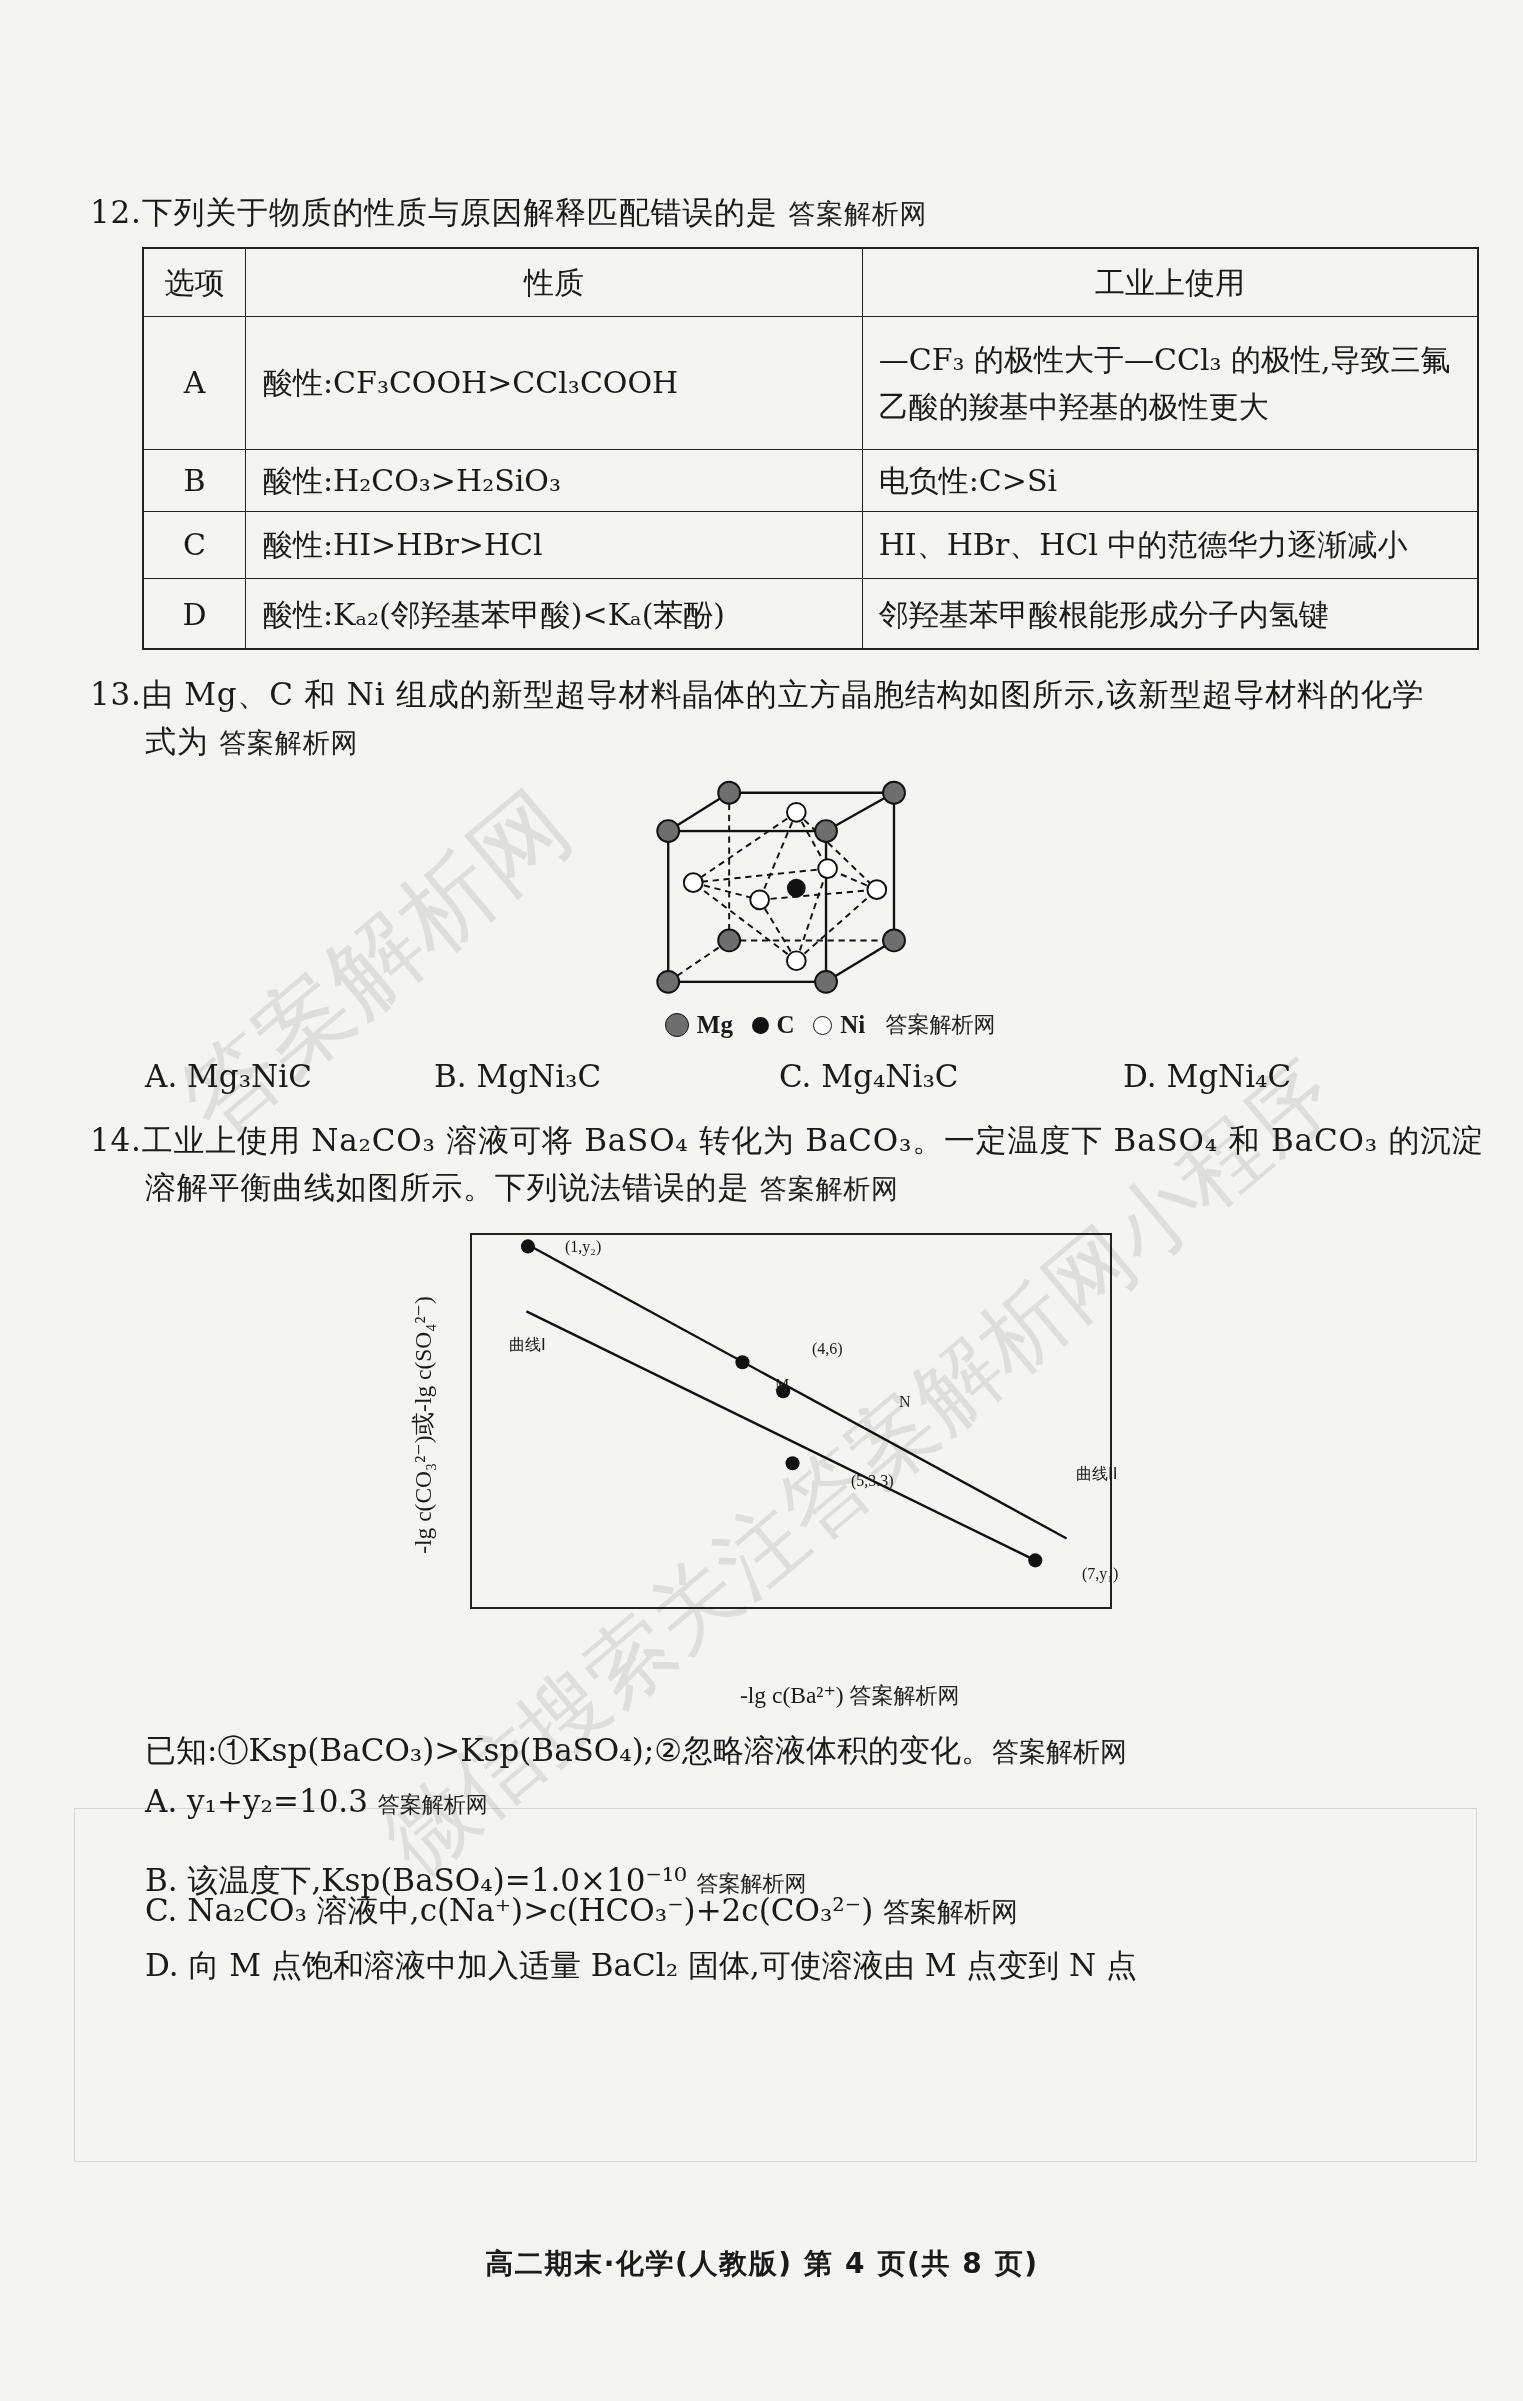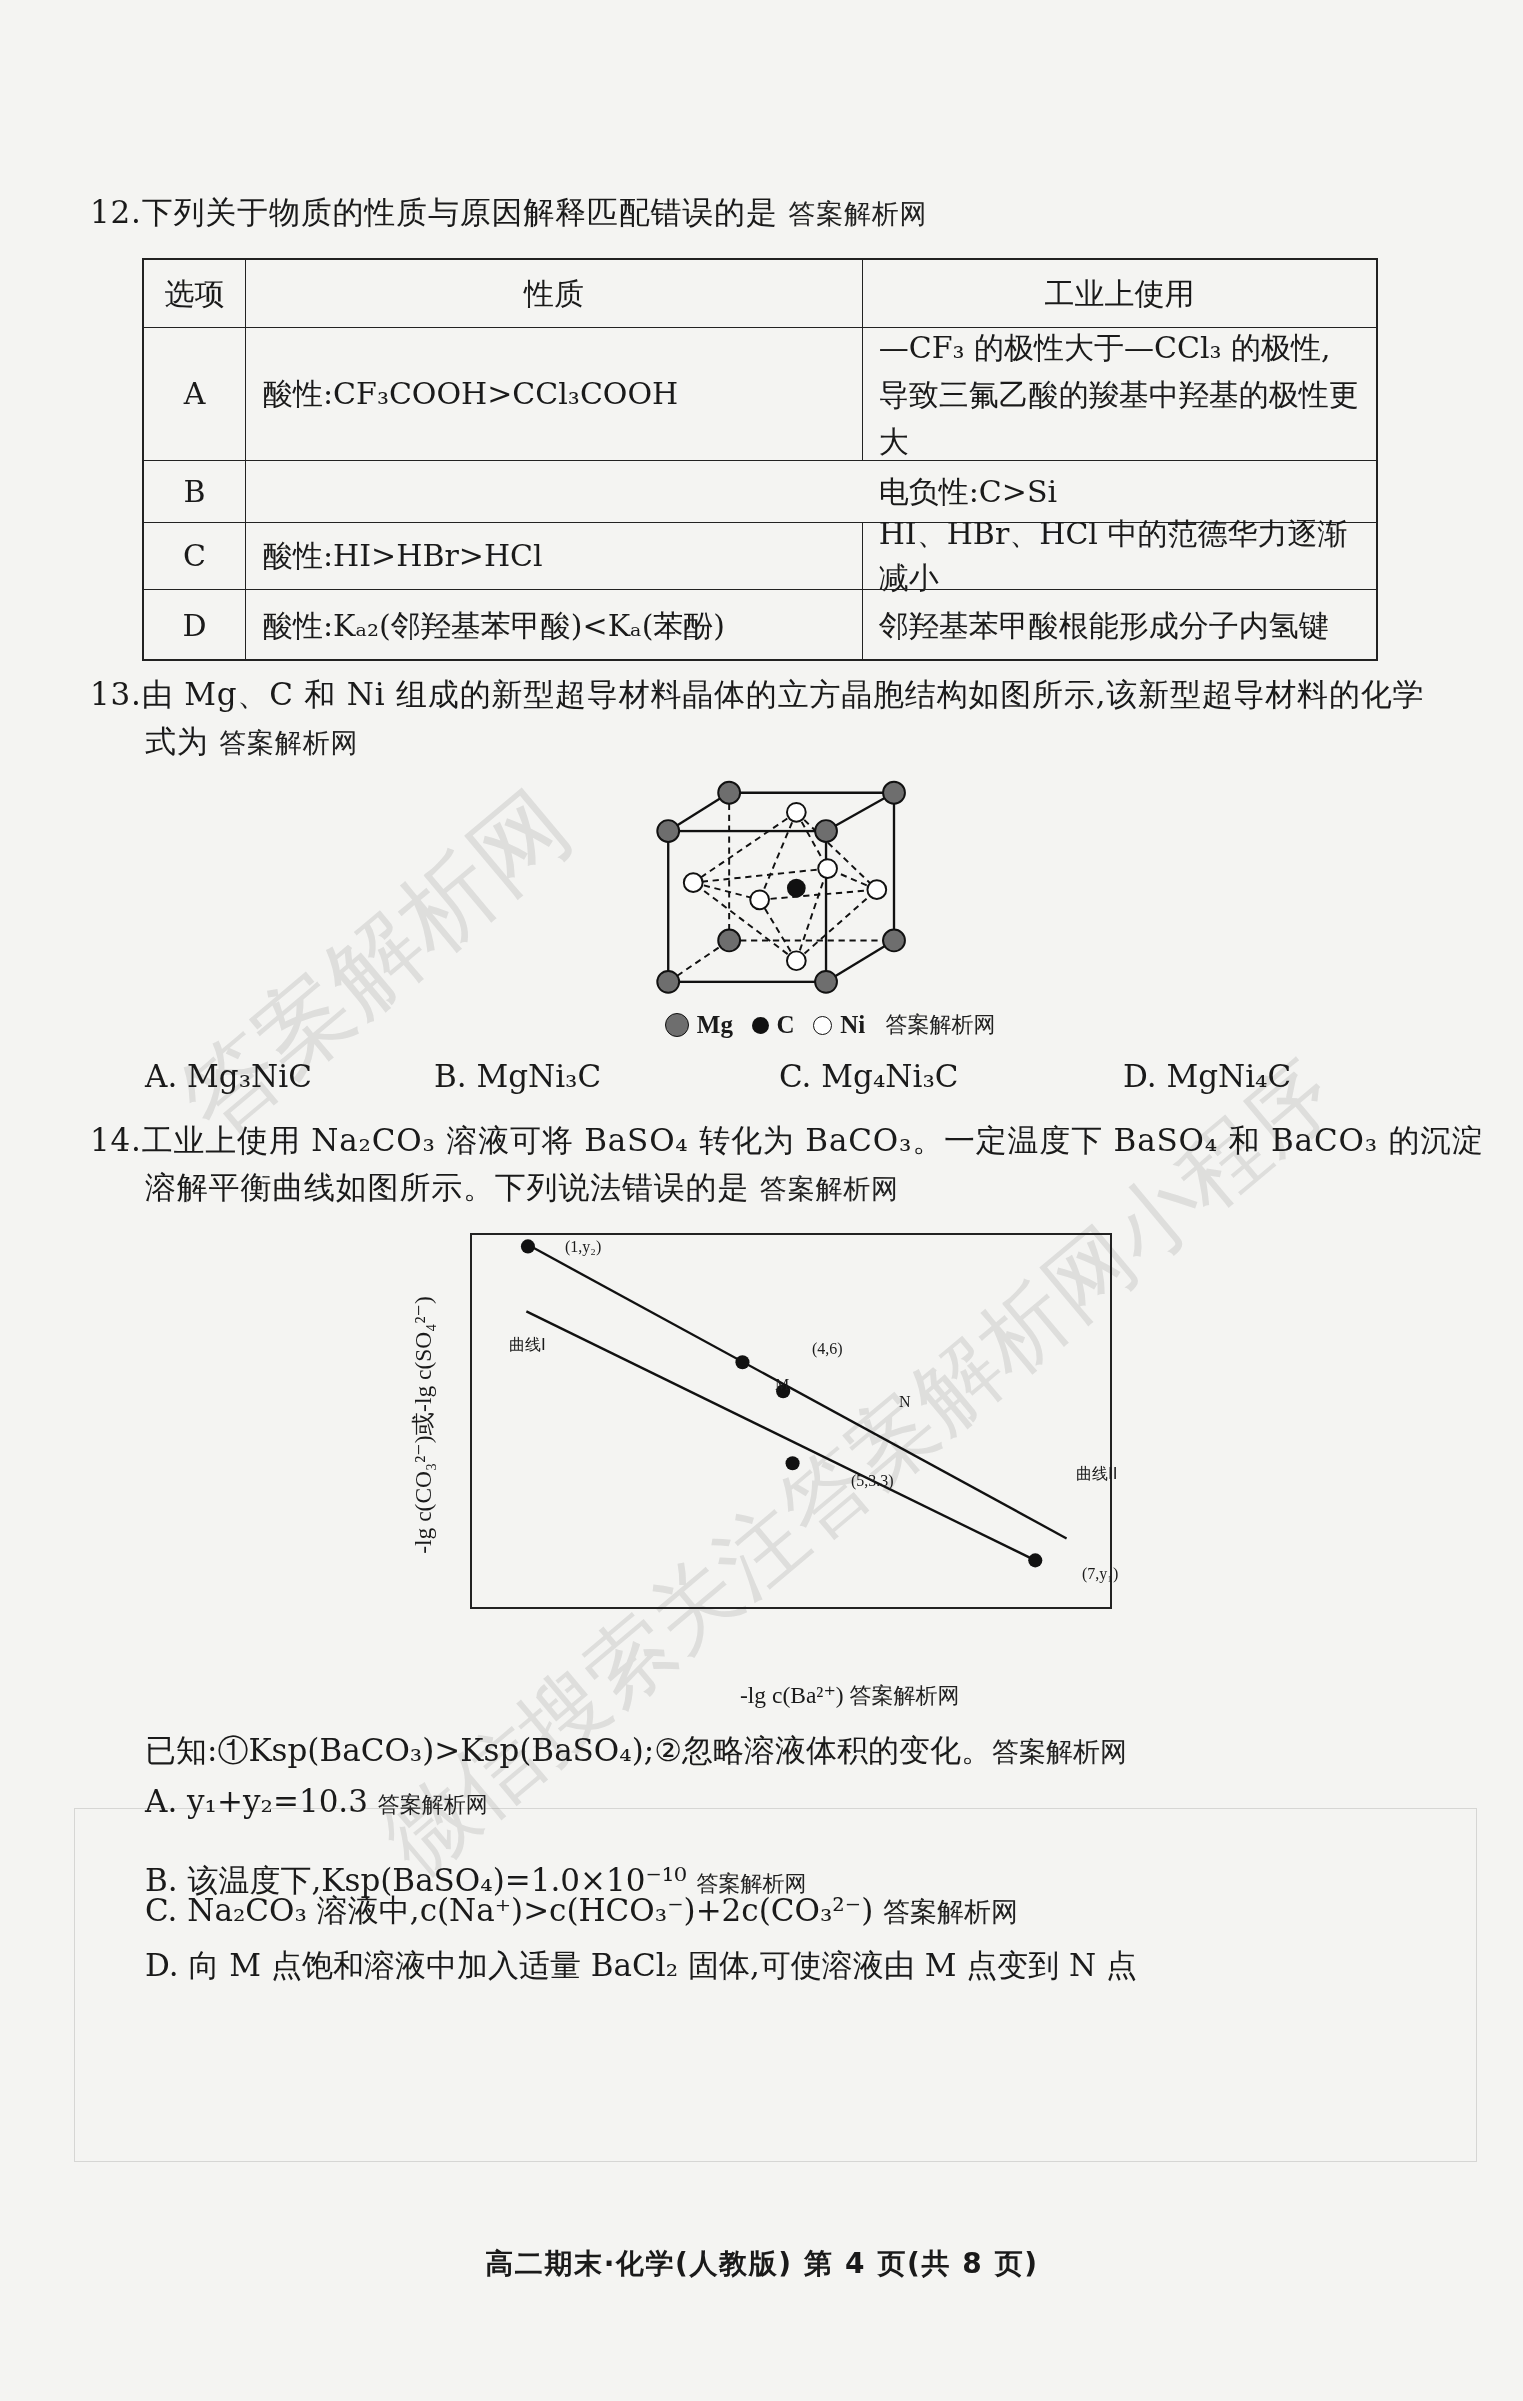--- a/index.html
+++ b/index.html
@@ -8,21 +8,21 @@
     background:#f4f4f2;
     font-family:"DejaVu Serif","Liberation Serif",serif;
     color:#1a1a1a;
   }
   .abs { position:absolute; }
   .q-text { font-size:31px; line-height:38px; white-space:nowrap; letter-spacing:0.8px; }
   .wm-inline { font-family:"DejaVu Sans","Liberation Sans",sans-serif; font-size:27px; color:#222; font-weight:normal; }
   .wm-small { font-family:"DejaVu Sans","Liberation Sans",sans-serif; font-size:22px; color:#222; }
 
   
-  .tbl { position:absolute; left:142px; top:258px; width:1236px; height:403px;
+  .tbl { position:absolute; left:142px; top:247px; width:1337px; height:403px;
          border:2.3px solid #222; box-sizing:border-box; }
   .tbl .row { position:absolute; left:0; width:100%; border-top:1.6px solid #222; box-sizing:border-box; }
   .tbl .row.first { border-top:none; }
   .tbl .cell { position:absolute; top:0; bottom:0; display:flex; align-items:center; box-sizing:border-box;
                font-size:30px; line-height:44px; white-space:nowrap; }
   .tbl .c0 { left:0; width:102px; justify-content:center; border-right:1.6px solid #222; }
   .tbl .c1 { left:102px; width:617px; padding-left:17px; border-right:1.6px solid #222; }
   .tbl .c2 { left:719px; right:0; padding-left:15.7px; white-space:normal; }
   .tbl .hdr .c1, .tbl .hdr .c2 { justify-content:center; padding-left:0;font-family:Liberation Serif, serif; }
 
@@ -62,20 +62,21 @@
     <div class="cell c1">性质</div>
     <div class="cell c2">工业上使用</div>
   </div>
   <div class="row" style="top:67px; height:133px;">
     <div class="cell c0">A</div>
     <div class="cell c1">酸性:CF₃COOH&gt;CCl₃COOH</div>
     <div class="cell c2" style="line-height:47px; padding-right:15.7px;">—CF₃ 的极性大于—CCl₃ 的极性,导致三氟乙酸的羧基中羟基的极性更大</div>
   </div>
   <div class="row" style="top:200px; height:63px;">
     <div class="cell c0">B</div>
+    <div class="cell c1">酸性:H₂CO₃&gt;H₂SiO₃</div>
     <div class="cell c2">电负性:C&gt;Si</div>
   </div>
   <div class="row" style="top:262px; height:67px;">
     <div class="cell c0">C</div>
     <div class="cell c1">酸性:HI&gt;HBr&gt;HCl</div>
     <div class="cell c2">HI、HBr、HCl 中的范德华力逐渐减小</div>
   </div>
   <div class="row" style="top:329px; height:72px;">
     <div class="cell c0">D</div>
     <div class="cell c1">酸性:Kₐ₂(邻羟基苯甲酸)&lt;Kₐ(苯酚)</div>

